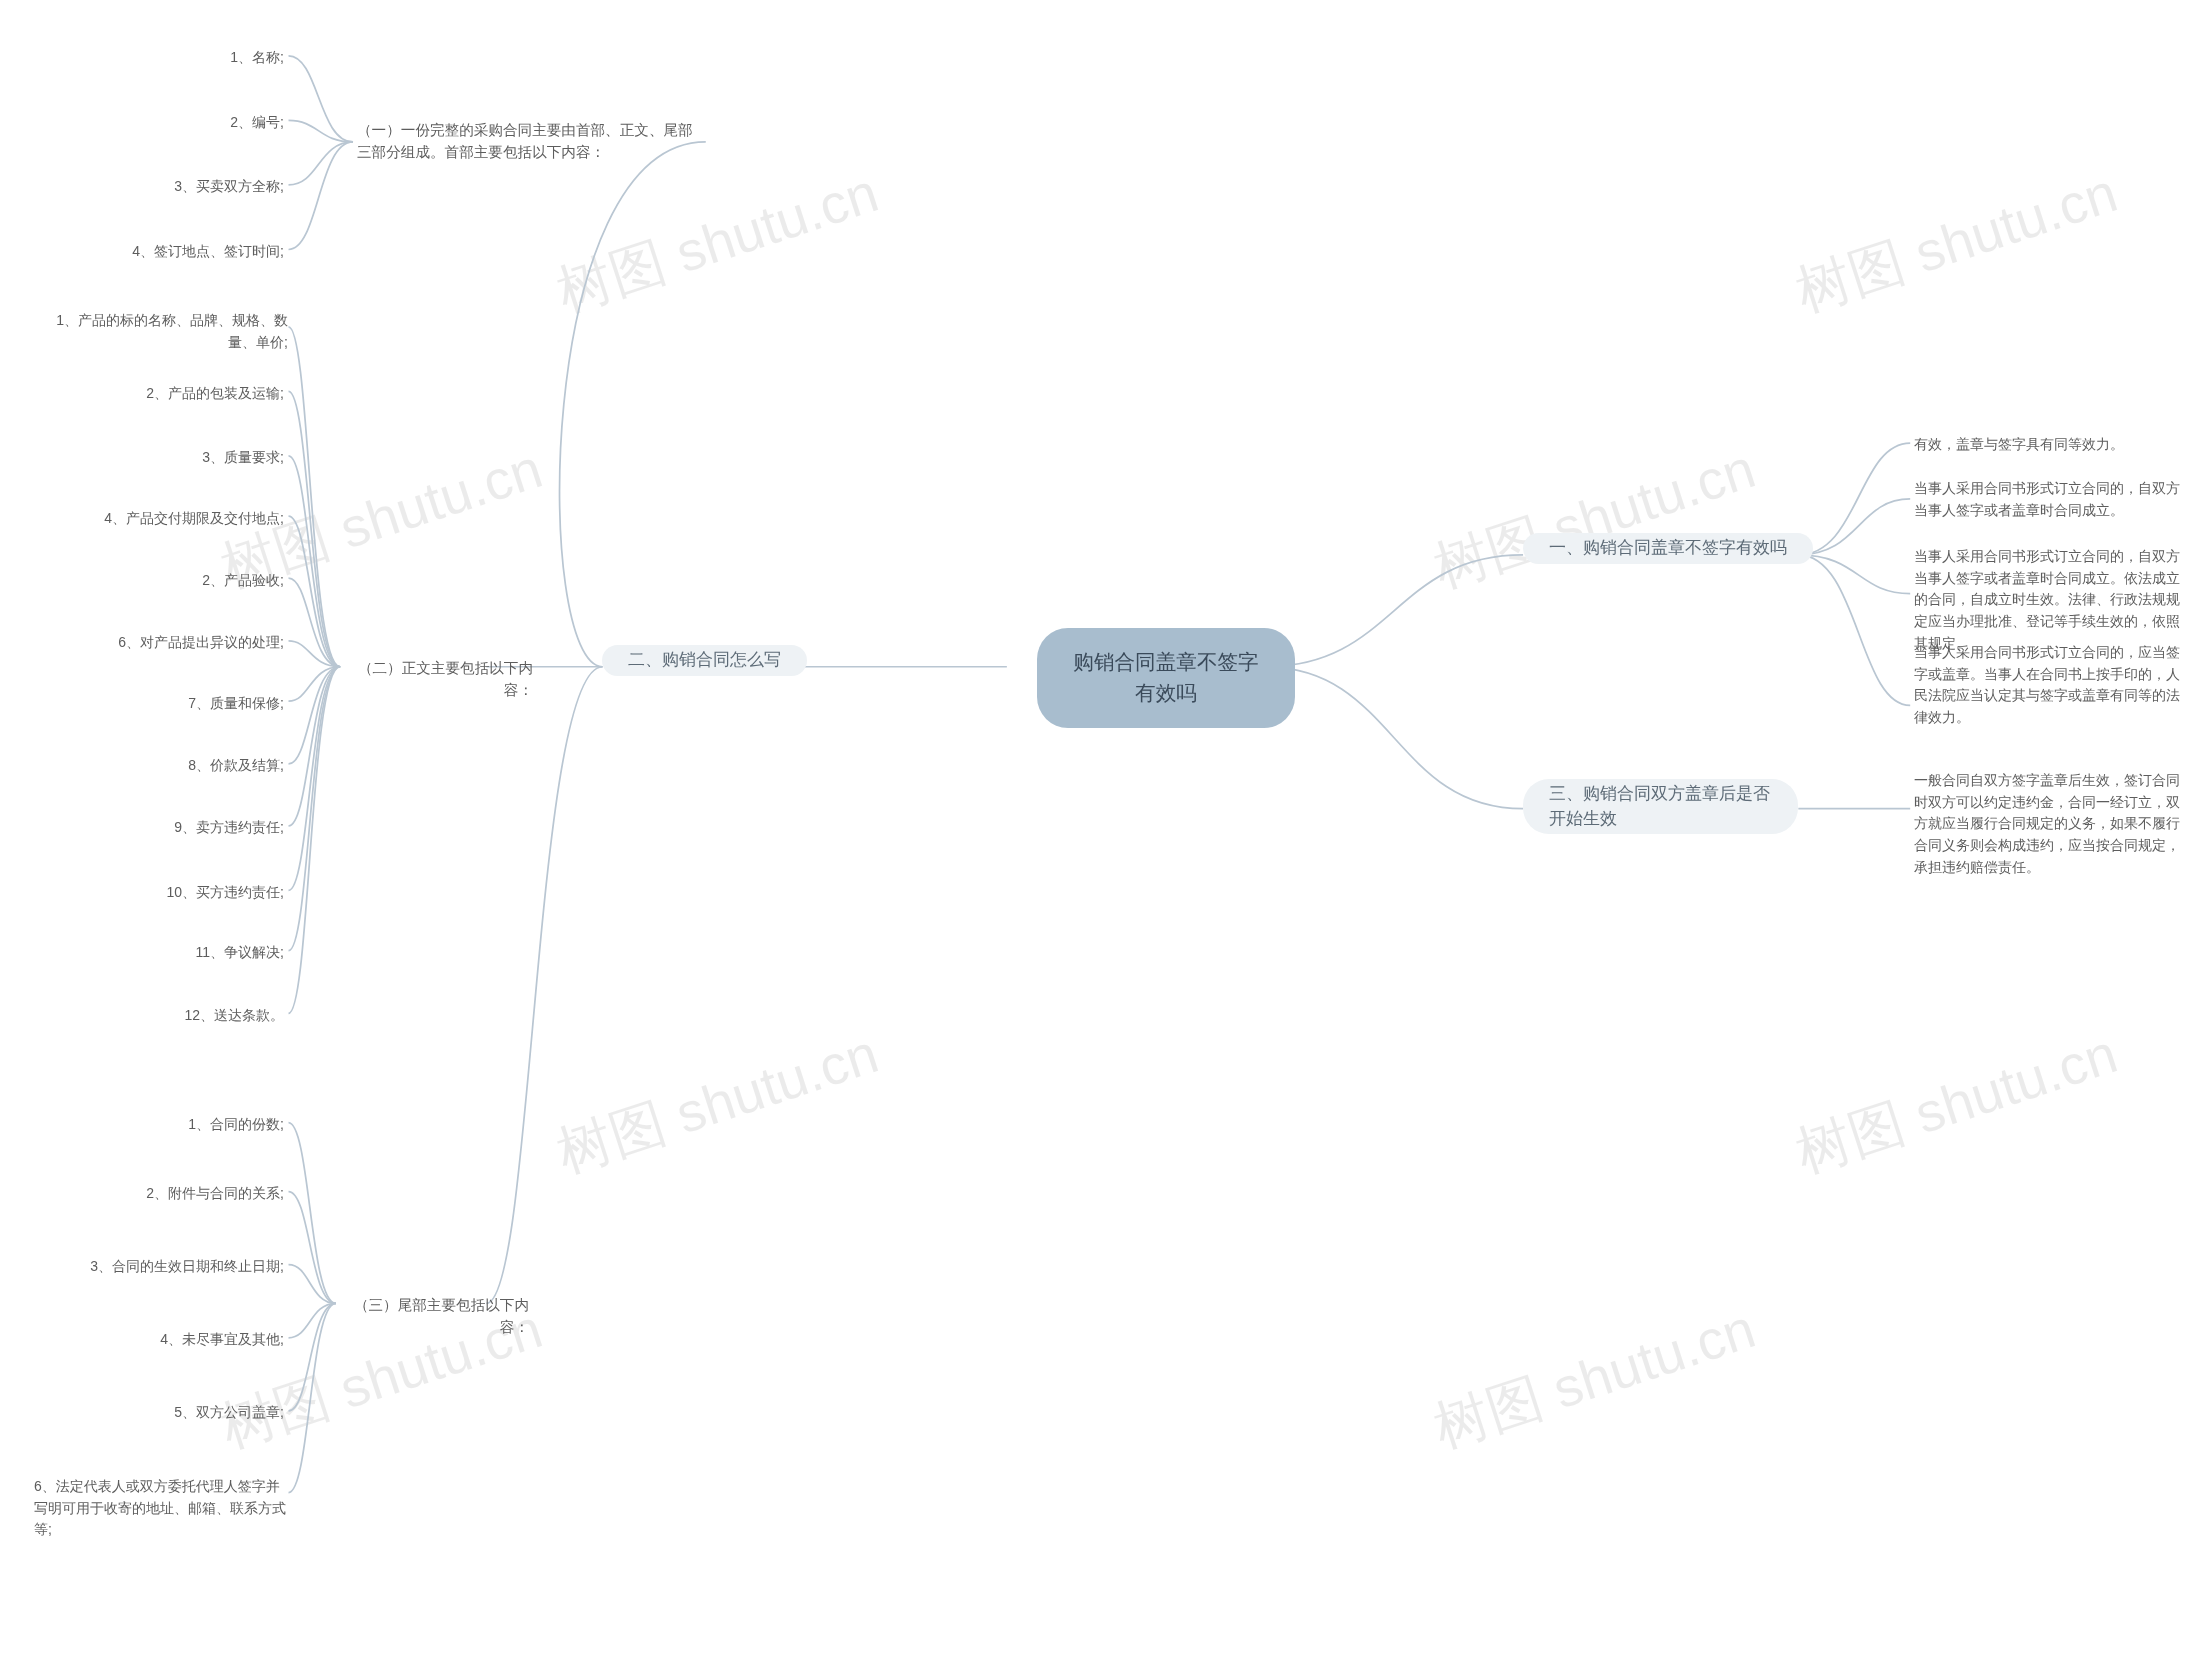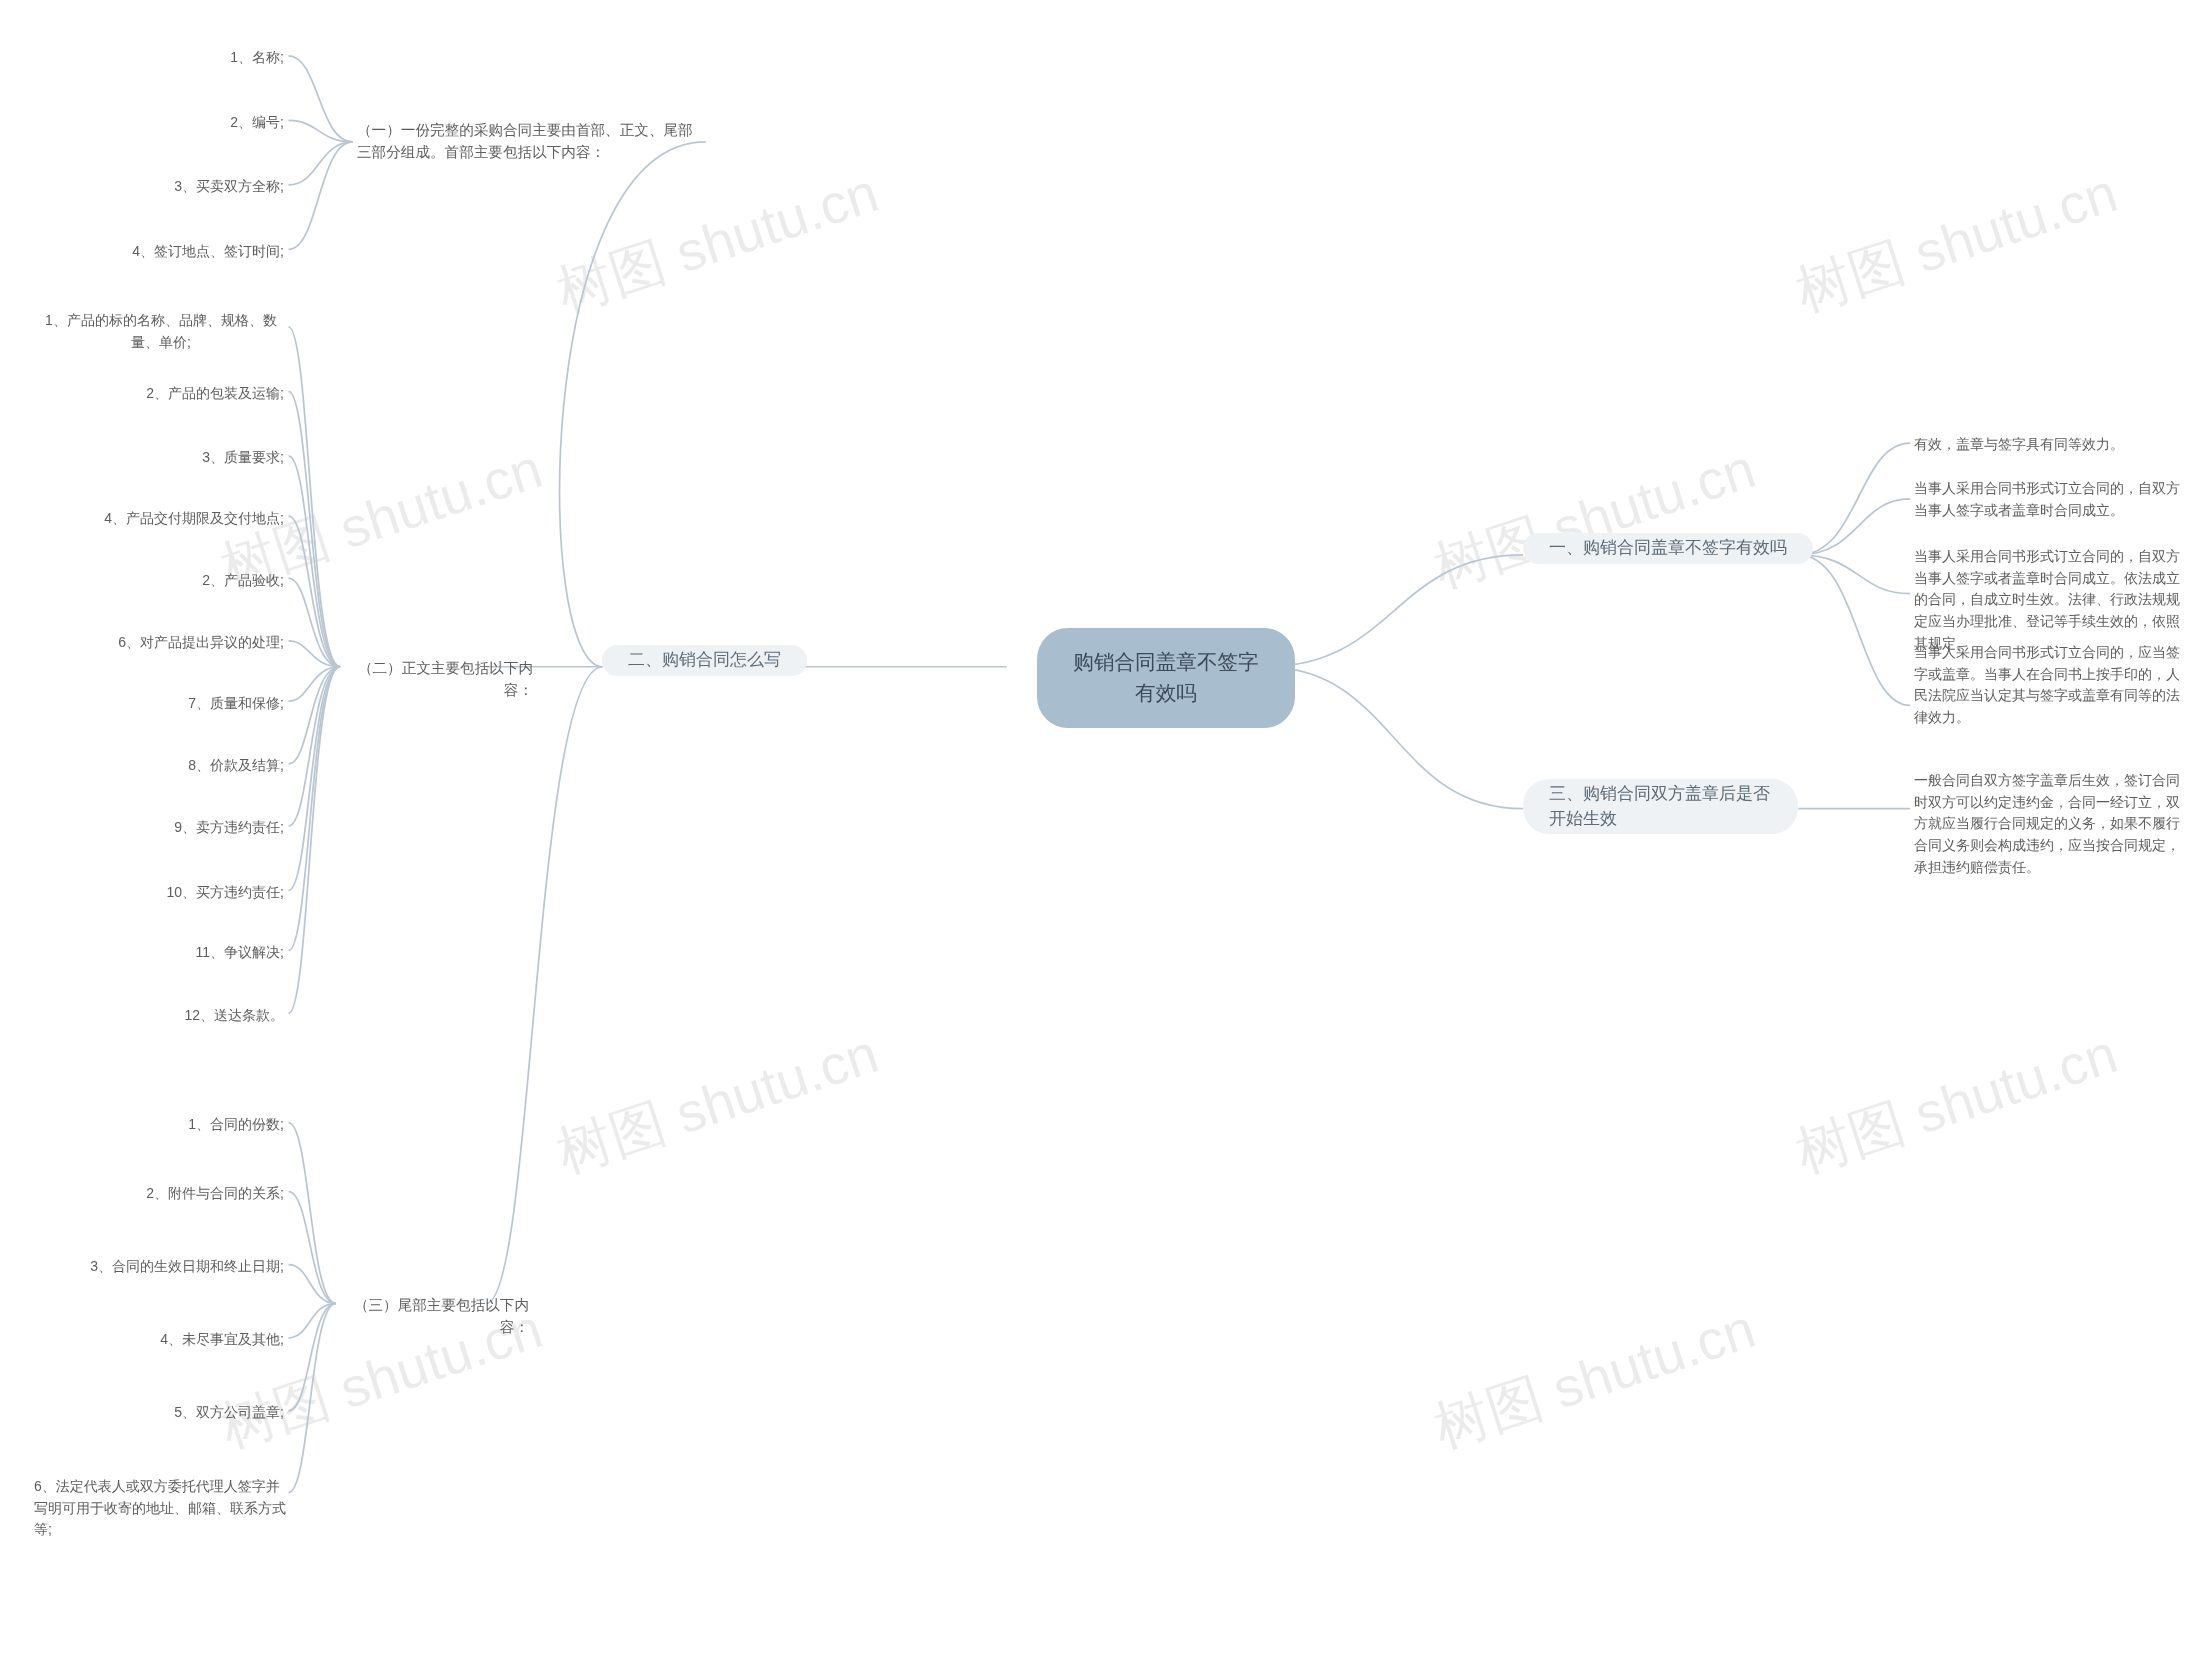--- a/index.html
+++ b/index.html
@@ -149,21 +149,21 @@
 
 <div class="node node-section single" style="left:602px; top:645px;">二、购销合同怎么写</div>
 
 <div class="node node-sub" style="left:357px; top:120px; width:344px;">（一）一份完整的采购合同主要由首部、正文、尾部三部分组成。首部主要包括以下内容：</div>
 <div class="node node-leaf" style="right:1919px; top:47px; text-align:right;">1、名称;</div>
 <div class="node node-leaf" style="right:1919px; top:112px; text-align:right;">2、编号;</div>
 <div class="node node-leaf" style="right:1919px; top:176px; text-align:right;">3、买卖双方全称;</div>
 <div class="node node-leaf" style="right:1919px; top:241px; text-align:right;">4、签订地点、签订时间;</div>
 
 <div class="node node-sub" style="left:344px; top:658px; width:189px; text-align:right;">（二）正文主要包括以下内容：</div>
-<div class="node node-leaf" style="left:34px; top:310px; width:254px; text-align:center;">1、产品的标的名称、品牌、规格、数量、单价;</div>
+<div class="node node-leaf" style="left:34px; top:310px; width:254px; text-align:right;">1、产品的标的名称、品牌、规格、数量、单价;</div>
 <div class="node node-leaf" style="right:1919px; top:383px; text-align:right;margin-left:42px;">2、产品的包装及运输;</div>
 <div class="node node-leaf" style="right:1919px; top:447px; text-align:right;">3、质量要求;</div>
 <div class="node node-leaf" style="right:1919px; top:508px; text-align:right;">4、产品交付期限及交付地点;</div>
 <div class="node node-leaf" style="right:1919px; top:570px; text-align:right;">2、产品验收;</div>
 <div class="node node-leaf" style="right:1919px; top:632px; text-align:right;">6、对产品提出异议的处理;</div>
 <div class="node node-leaf" style="right:1919px; top:693px; text-align:right;">7、质量和保修;</div>
 <div class="node node-leaf" style="right:1919px; top:755px; text-align:right;">8、价款及结算;</div>
 <div class="node node-leaf" style="right:1919px; top:817px; text-align:right;">9、卖方违约责任;</div>
 <div class="node node-leaf" style="right:1919px; top:882px; text-align:right;">10、买方违约责任;</div>
 <div class="node node-leaf" style="right:1919px; top:942px; text-align:right;">11、争议解决;</div>

